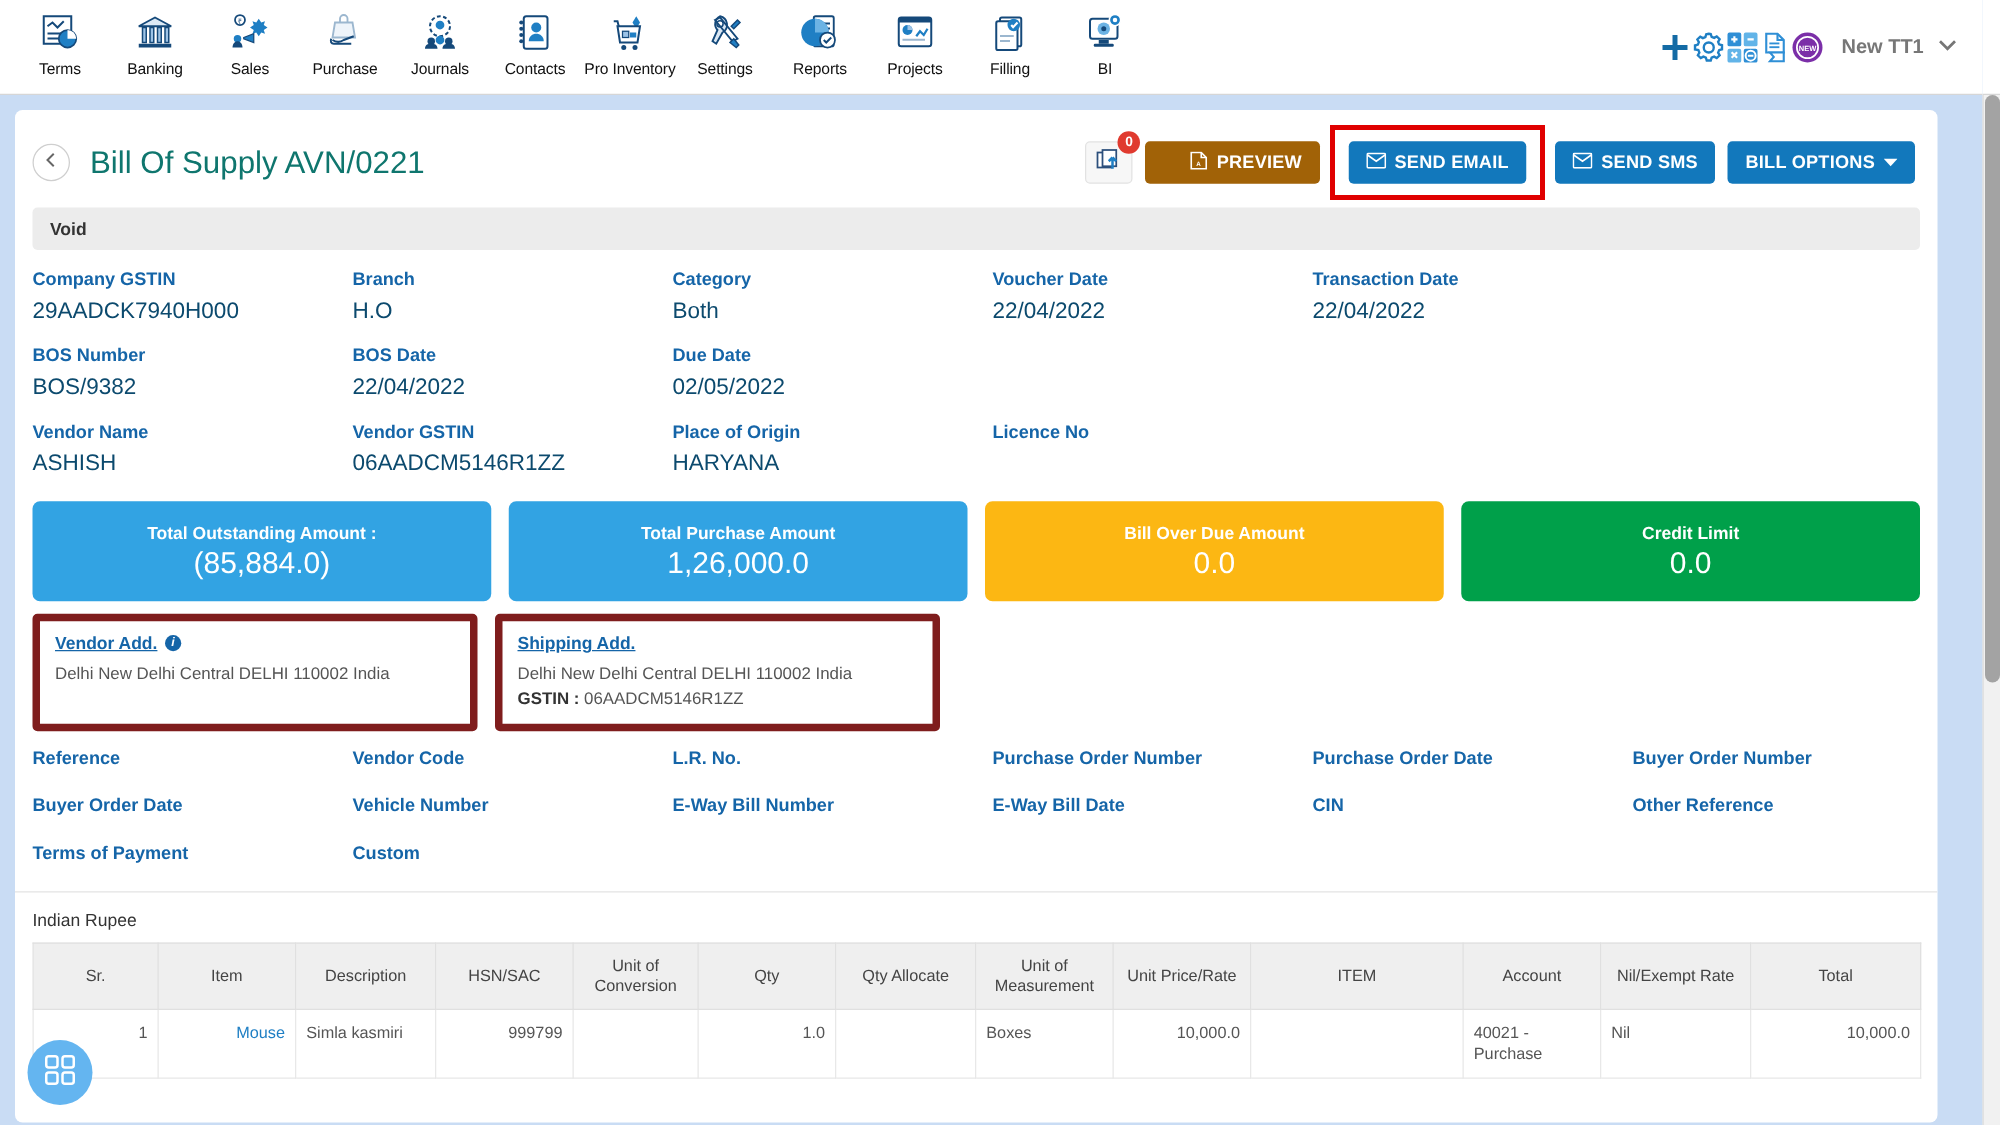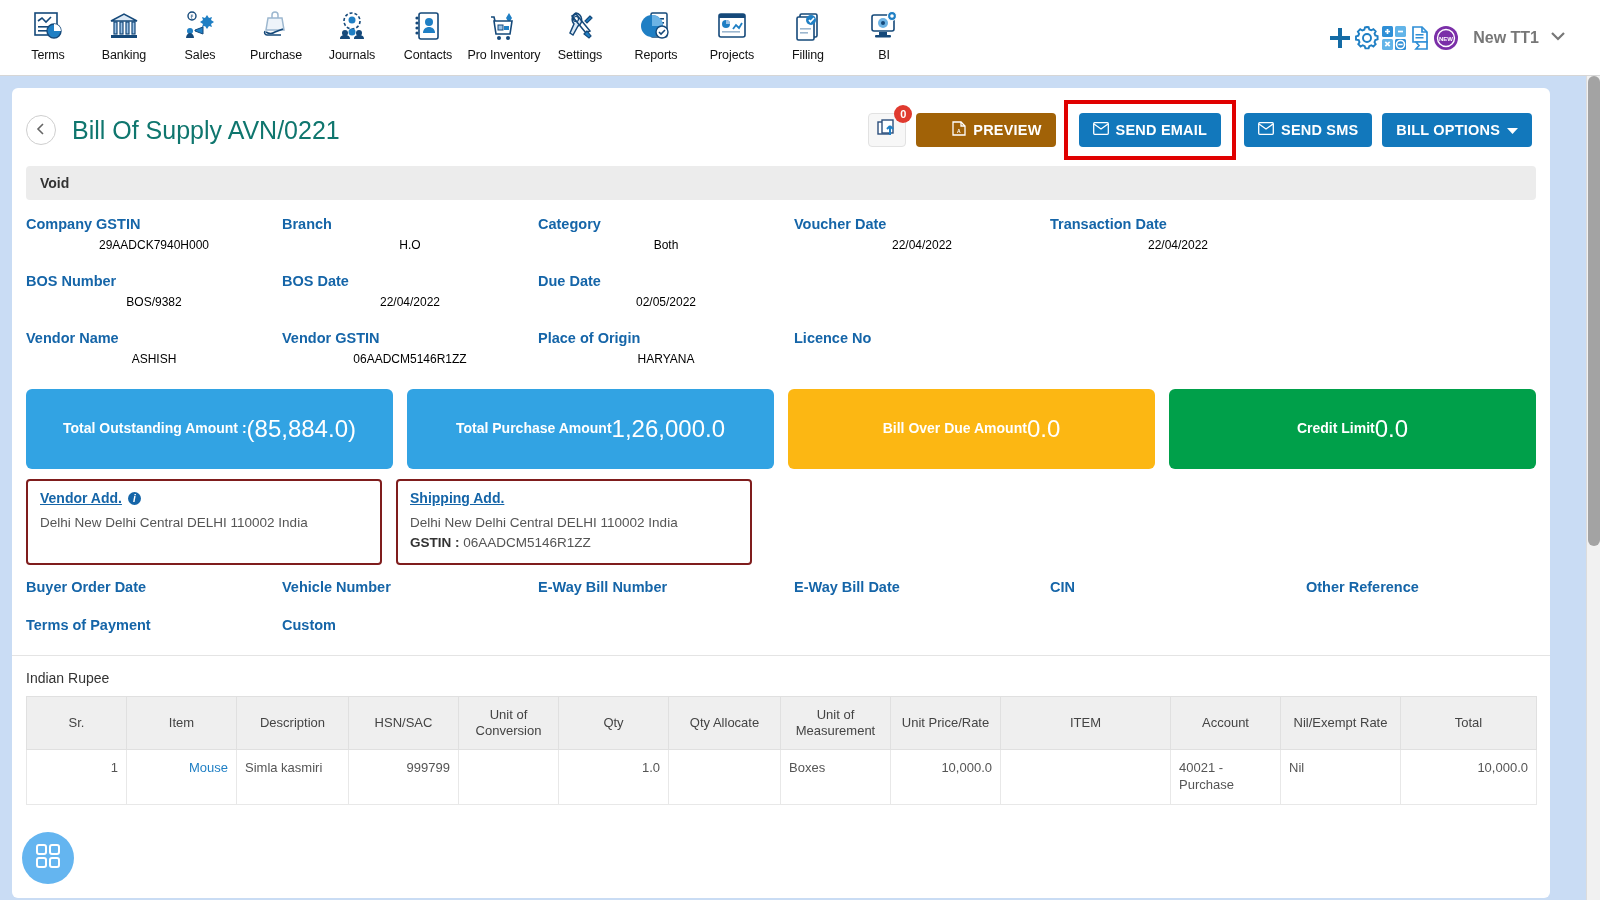--- a/index.html
+++ b/index.html
@@ -95,37 +95,37 @@
     background: #ececec; border-radius: 4px;
     display: flex; align-items: center; padding-left: 14px;
     font-size: 14px; color: #333; font-weight: bold;
   }
 
   
   .fields { padding: 16px 14px 0 14px; }
   .frow { display: flex; margin-bottom: 18px; }
   .fcell { width: 256px; flex: 0 0 auto; }
   .flabel { font-size: 14.5px; color: #1565a8; font-weight: bold; margin-bottom: 6px; }
-  .fvalue { font-size: 12px; color: #000000; min-height: 17px; text-align: center; }
+  .fvalue { font-size: 18px; color: #0c4a6e; min-height: 17px; }
 
   
   .summary { display: flex; gap: 14px; padding: 2px 14px 0 14px; }
   .sumcard {
     flex: 1; height: 80px; border-radius: 6px;
-    display: flex; flex-direction: row; align-items: center;
+    display: flex; flex-direction: column; align-items: center;
     justify-content: center; color: #fff;
   }
   .sumcard .s-label { font-size: 14px; font-weight: bold; margin-bottom: 3px; }
   .sumcard .s-value { font-size: 24px; }
 
   
   .addr-row { display: flex; gap: 14px; padding: 10px 14px 0 14px; }
   .addr-box {
     width: 356px; min-height: 66px;
-    border: 2px solid #7f1d1d; border-radius: 4px;
+    border: 6px solid #7f1d1d; border-radius: 4px;
     padding: 9px 12px;
   }
   .addr-title {
     font-size: 14px; color: #1565a8; font-weight: bold;
     text-decoration: underline; display: flex; align-items: center; gap: 6px;
     margin-bottom: 7px; cursor: pointer;
   }
   .addr-line { font-size: 13.5px; color: #555; line-height: 1.5; }
   .addr-line b { color: #333; }
   .info-dot {
@@ -581,20 +581,28 @@
         </div>
         <div class="addr-line">Delhi New Delhi Central DELHI 110002 India</div>
         <div class="addr-line">
           <b>GSTIN :</b>
           <span>06AADCM5146R1ZZ</span>
         </div>
       </div>
     </div>
 
     <div class="labels-grid">
+      <div class="lrow">
+        <div class="lcell">Reference</div>
+        <div class="lcell">Vendor Code</div>
+        <div class="lcell">L.R. No.</div>
+        <div class="lcell">Purchase Order Number</div>
+        <div class="lcell">Purchase Order Date</div>
+        <div class="lcell">Buyer Order Number</div>
+      </div>
       <div class="lrow">
         <div class="lcell">Buyer Order Date</div>
         <div class="lcell">Vehicle Number</div>
         <div class="lcell">E-Way Bill Number</div>
         <div class="lcell">E-Way Bill Date</div>
         <div class="lcell">CIN</div>
         <div class="lcell">Other Reference</div>
       </div>
       <div class="lrow">
         <div class="lcell">Terms of Payment</div>

